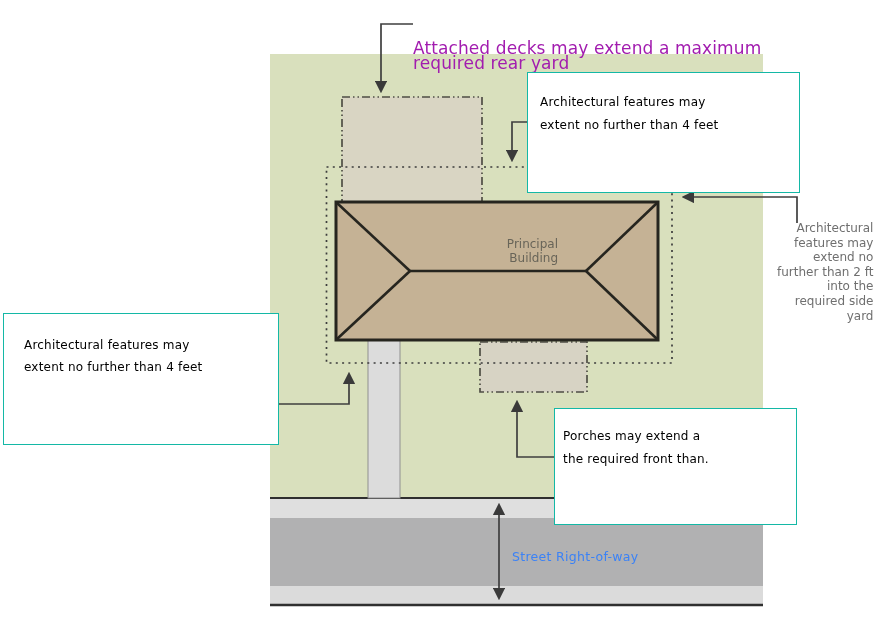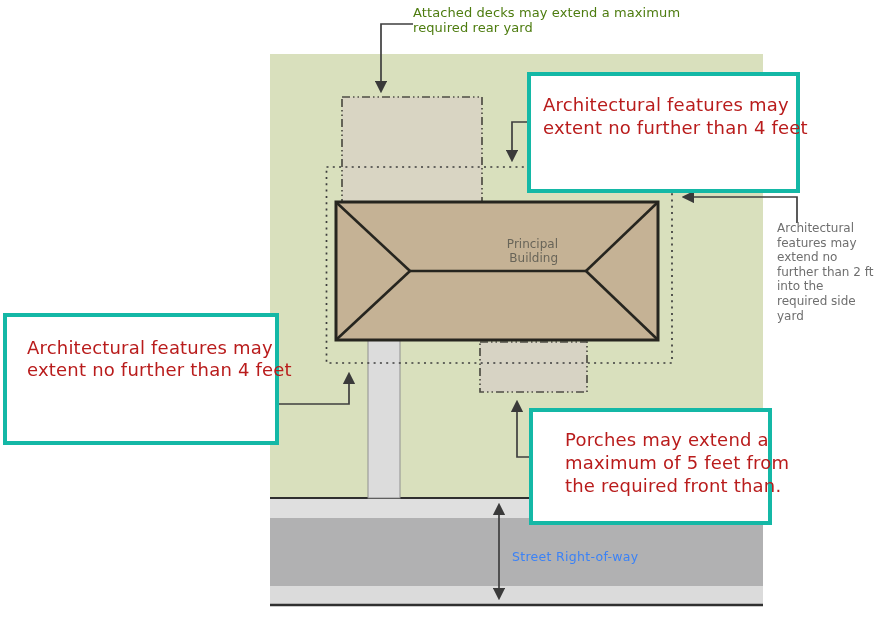--- a/index.html
+++ b/index.html
@@ -2,36 +2,36 @@
 <html><head>
 <meta charset="utf-8">
 <style>
   html,body{margin:0;padding:0;background:#fff;}
   #stage{
     position:relative;width:891px;height:621px;background:#ffffff;
     font-family:"DejaVu Sans","Liberation Sans",sans-serif;overflow:hidden;
   }
   #diagram-svg{position:absolute;left:0;top:0;}
   .overlay{position:absolute;}
-  .note{color:#4d7c0f;font-size:13px;line-height:15px;letter-spacing:.1px;}
+  .note{color:#a21caf;font-size:17px;line-height:15px;letter-spacing:.1px;margin-top:36px;}
   .note div{white-space:nowrap;}
   .side-note{color:#6f6f6f;font-size:12px;line-height:14.6px;}
   .side-note div{white-space:nowrap;}
   .callout{
-    background:#ffffff;border:4px solid #14b8a6;box-sizing:border-box;
-    color:#b91c1c;font-size:18px;letter-spacing:.2px;
+    background:#ffffff;border:1px solid #14b8a6;box-sizing:border-box;
+    color:#000000;font-size:12px;letter-spacing:.2px;
   }
   .callout div{white-space:nowrap;}
   .callout.rear{left:527px;top:72px;width:273px;height:121px;padding:18px 8px 0 12px;line-height:22.5px;}
   .callout.front{left:3px;top:313px;width:276px;height:132px;padding:20px 6px 0 20px;line-height:22px;}
-  .callout.porch{left:529px;top:408px;width:243px;height:117px;padding:16px 6px 0 32px;line-height:23px;}
+  .callout.porch{left:554px;top:408px;width:243px;height:117px;padding:16px 6px 0 8px;line-height:23px;}
   .pb-label{left:438px;top:238px;width:120px;text-align:right;color:#696559;font-size:12px;line-height:13.5px;}
   .street-label{left:512px;top:549px;color:#3b82f6;font-size:12.5px;letter-spacing:.3px;white-space:nowrap;}
   .top-note{left:413px;top:5px;}
-  .side-note{left:777px;top:221px;}
+  .side-note{left:777px;top:221px;text-align:right;}
 </style>
 </head>
 <body>
 
 <div id="stage">
 
   <svg id="diagram-svg" width="891" height="621" viewBox="0 0 891 621">
     <defs>
       <marker id="arr" viewBox="0 0 10 10" refX="8.2" refY="5" markerWidth="7.5" markerHeight="7.5" orient="auto-start-reverse">
         <path d="M0,0 L10,5 L0,10 Z" fill="#3a3a3a"></path>
@@ -93,21 +93,20 @@
     <div>yard</div>
   </div>
 
   <div class="overlay callout front">
     <div>Architectural features may</div>
     <div>extent no further than 4 feet</div>
   </div>
 
   <div class="overlay callout porch">
     <div>Porches may extend a</div>
-    <div>maximum of 5 feet from</div>
     <div>the required front than.</div>
   </div>
 
   <div class="overlay pb-label">
     <div>Principal</div>
     <div>Building</div>
   </div>
 
   <div class="overlay street-label">Street Right-of-way</div>
 

